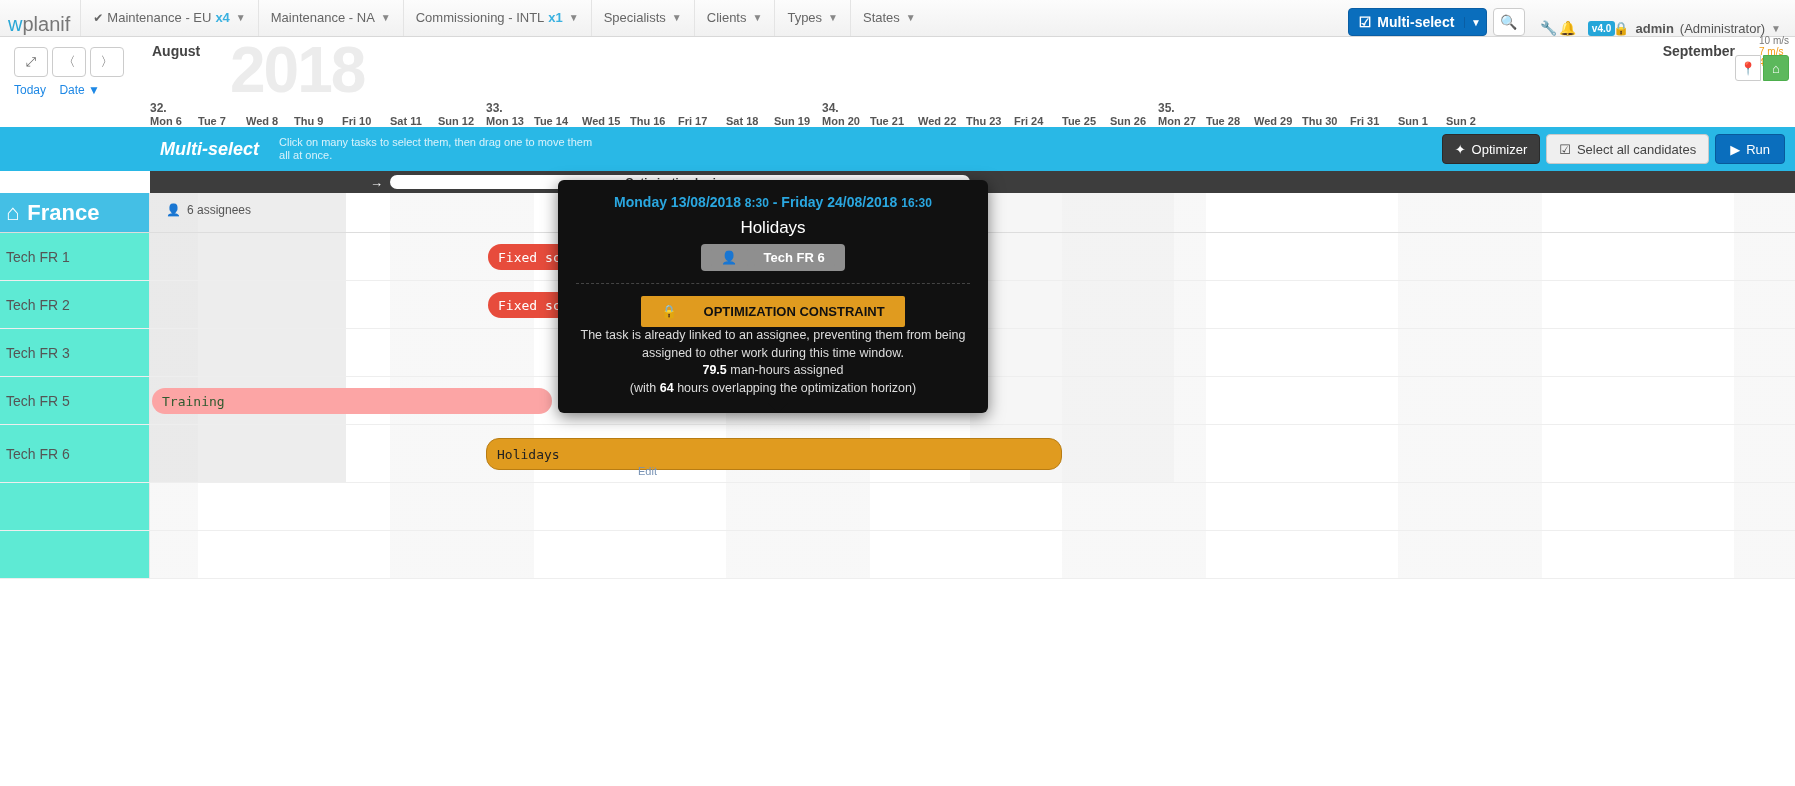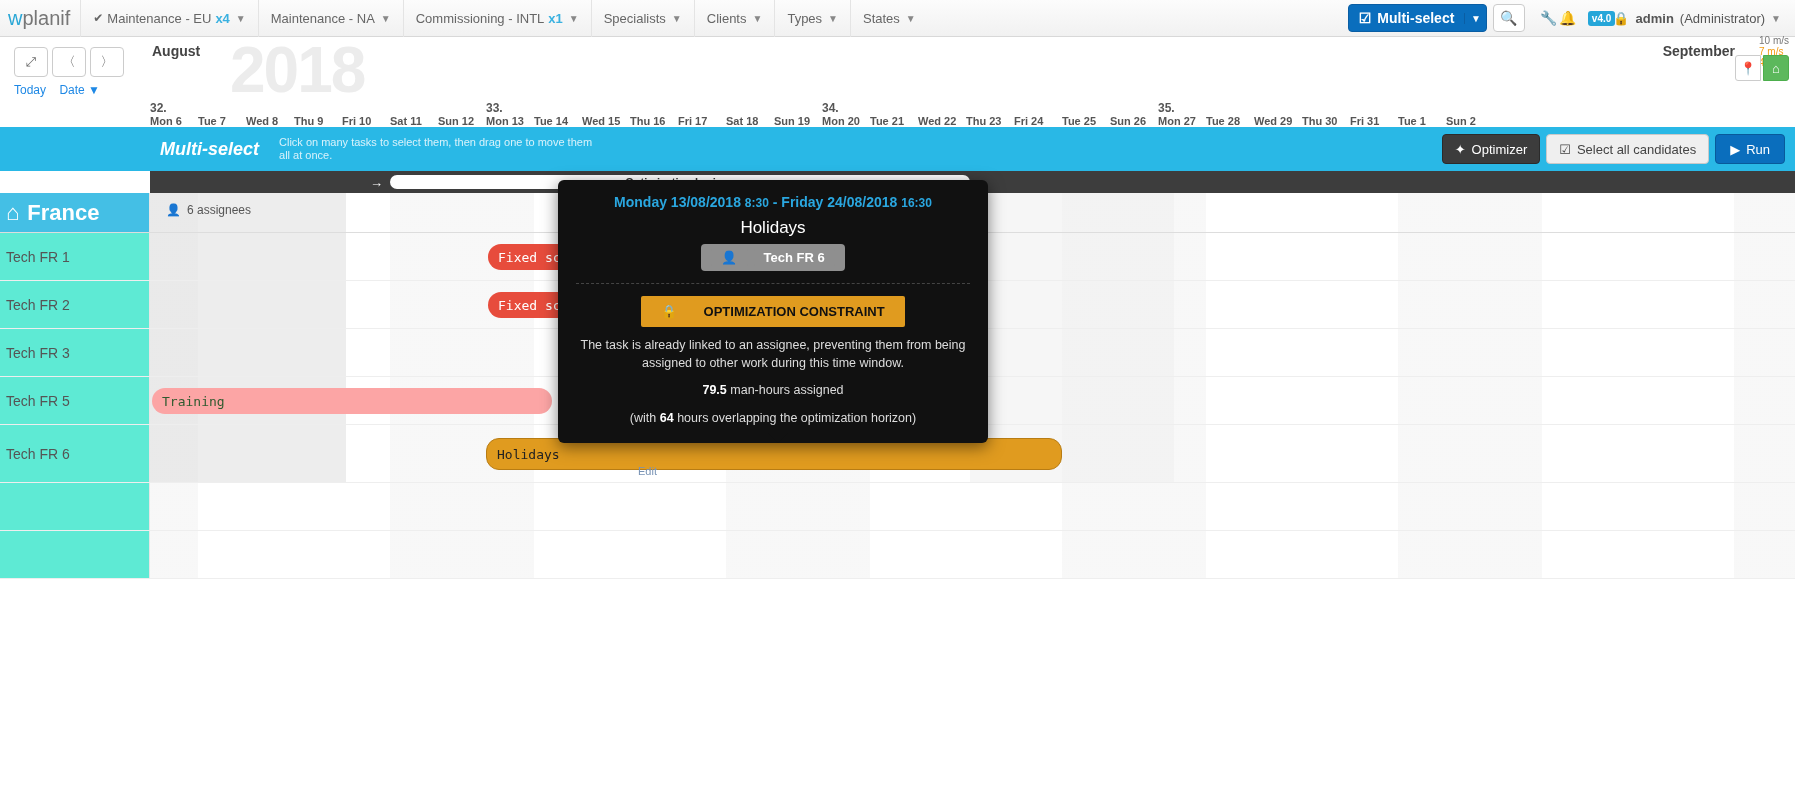--- a/index.html
+++ b/index.html
@@ -1,18 +1,18 @@
 <!DOCTYPE html>
 <html><head>
 <meta charset="utf-8">
 <style>
   html,body{margin:0;padding:0;font-family:Helvetica,Arial,sans-serif;font-size:13px;color:#333;background:#fff}
   *{box-sizing:border-box}
   
-  .navbar{height:37px;background:linear-gradient(#fcfcfc,#f1f1f1);border-bottom:1px solid #d8d8d8;display:flex;align-items:center;padding:0 6px;white-space:nowrap}
+  .navbar{height:37px;background:linear-gradient(#fcfcfc,#f1f1f1);border-bottom:1px solid #d8d8d8;display:flex;align-items:flex-end;padding:0 6px;white-space:nowrap}
   .brand{font-size:20px;padding:0 10px 0 2px;font-weight:400;font-family:Arial,sans-serif}
   .brand .w{color:#2aa7d6}.brand .rest{color:#777}
   .nav-item{padding:0 12px;height:37px;display:flex;align-items:center;color:#666;cursor:pointer;border-left:1px solid #e4e4e4;gap:4px}
   .nav-item .count{color:#3ab1e0;font-weight:bold}
   .nav-item .caret{margin-left:2px;font-size:10px;color:#888}
   .nav-item .check{color:#666;font-size:12px}
   .spacer{flex:1}
   .btn-multiselect{background:#0a6ebd;color:#fff;height:28px;display:flex;align-items:center;border:1px solid #0a5ea4;border-radius:4px;font-size:14px;font-weight:600;overflow:hidden;cursor:pointer}
   .btn-multiselect .main{padding:0 10px;display:flex;align-items:center;gap:6px}
   .btn-multiselect .dd{border-left:1px solid #0a5ea4;width:22px;text-align:center;font-size:10px}
@@ -76,21 +76,21 @@
   .popover{position:absolute;width:430px;background:#111;color:#eee;border-radius:6px;z-index:10;padding:14px 18px 16px;font-size:13px;box-shadow:0 4px 16px rgba(0,0,0,.5)}
   .popover::after{content:"";position:absolute;bottom:-10px;left:210px;border:10px solid transparent;border-top-color:#111}
   .pop-date{color:#2aa7e0;font-weight:600;text-align:center;font-size:14px}
   .pop-date .t{color:#2aa7e0;font-size:12px;font-weight:700}
   .pop-title{text-align:center;font-size:17px;margin-top:8px;color:#fff}
   .pop-badge{display:flex;justify-content:center;margin-top:6px}
   .pop-badge span{background:#8f8f8f;color:#fff;padding:3px 10px;border-radius:4px;font-weight:600;display:flex;gap:6px;align-items:center}
   .pop-div{border:none;border-top:1px dashed #444;margin:12px 0}
   .pop-constraint{display:flex;justify-content:center}
   .pop-constraint span{background:#e09b1f;color:#111;font-weight:700;padding:4px 10px;border-radius:2px;display:flex;gap:6px;align-items:center;font-size:13px}
-  .pop-text{text-align:center;margin-top:10px;line-height:1.4;font-size:12.5px;color:#ddd}
+  .pop-text{text-align:center;line-height:1.4;font-size:12.5px;color:#ddd}
   .pop-text b{color:#fff}
   .assignees{font-size:12px;color:#555;display:flex;align-items:center;gap:6px;padding-left:8px}
 </style>
 </head>
 <body>
 
 <div class="navbar">
   <div class="brand">
     <span class="w">w</span><span class="rest">planif</span>
   </div>
@@ -214,21 +214,21 @@
       <div class="day">Wed 22</div>
       <div class="day">Thu 23</div>
       <div class="day">Fri 24</div>
       <div class="day">Tue 25</div>
       <div class="day">Sun 26</div>
       <div class="day">Mon 27</div>
       <div class="day">Tue 28</div>
       <div class="day">Wed 29</div>
       <div class="day">Thu 30</div>
       <div class="day">Fri 31</div>
-      <div class="day">Tue 1</div>
+      <div class="day">Sun 1</div>
       <div class="day">Sun 2</div>
     </div>
 </div>
 
 <div class="ms-banner">
   <span class="title">Multi-select</span>
   <span class="hint">Click on many tasks to select them, then drag one to move them all at once.</span>
   <div class="rbtns">
     <div class="btn-grey">
         <span>✦</span>

